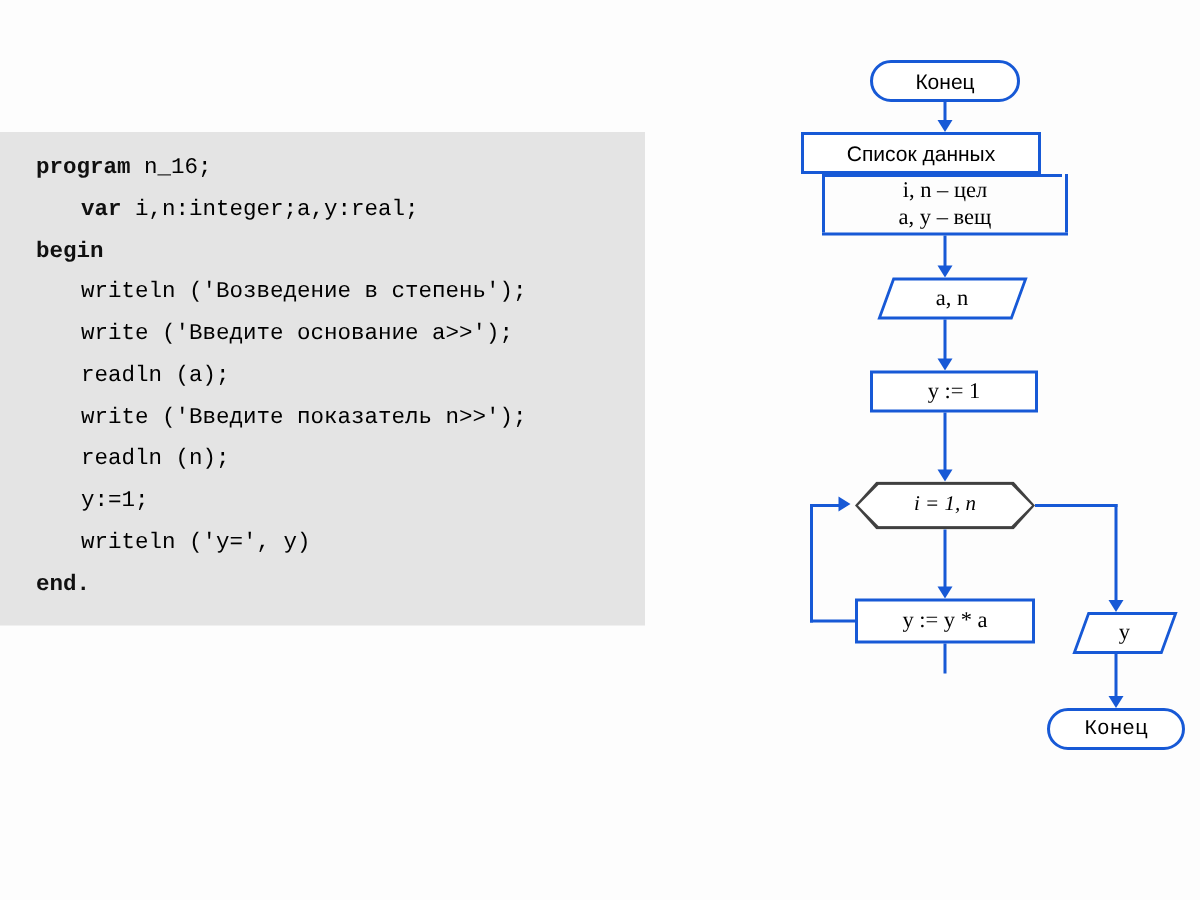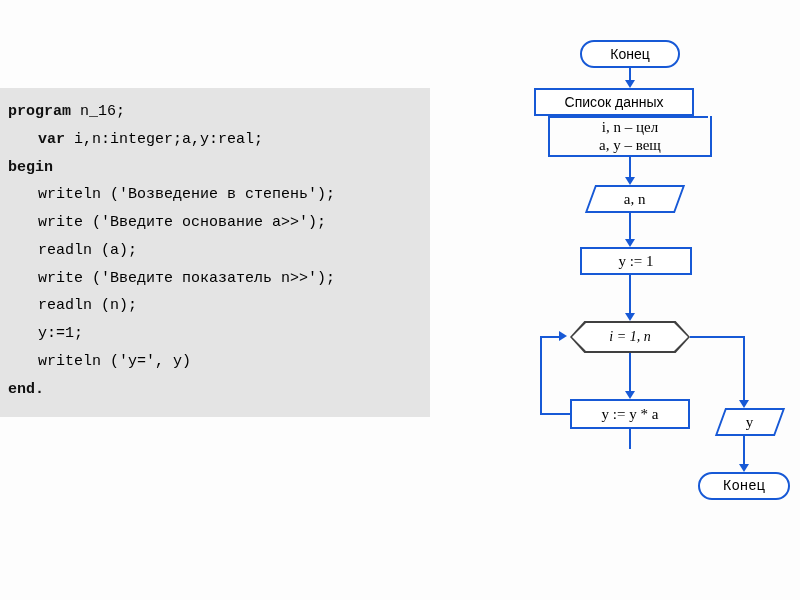--- a/index.html
+++ b/index.html
@@ -8,21 +8,21 @@
     background: #fdfdfd;
     font-family: Arial, sans-serif;
     position: relative;
     overflow: hidden;
   }
   .code-block {
     position: absolute;
     left: 0; top: 88px;
     width: 430px;
     background: #e4e4e4;
-    padding: 10px 8px 14px 8px;
+    padding: 10px 8px 14px 24px;
     font-family: "Courier New", monospace;
     font-size: 15px;
     line-height: 1.85;
     color: #000;
   }
   .code-line { white-space: pre; }
   .kw { font-weight: bold; color: #101010; font-family: "Courier New", monospace; }
   .ind1 { padding-left: 30px; }
 
   .flowchart {

